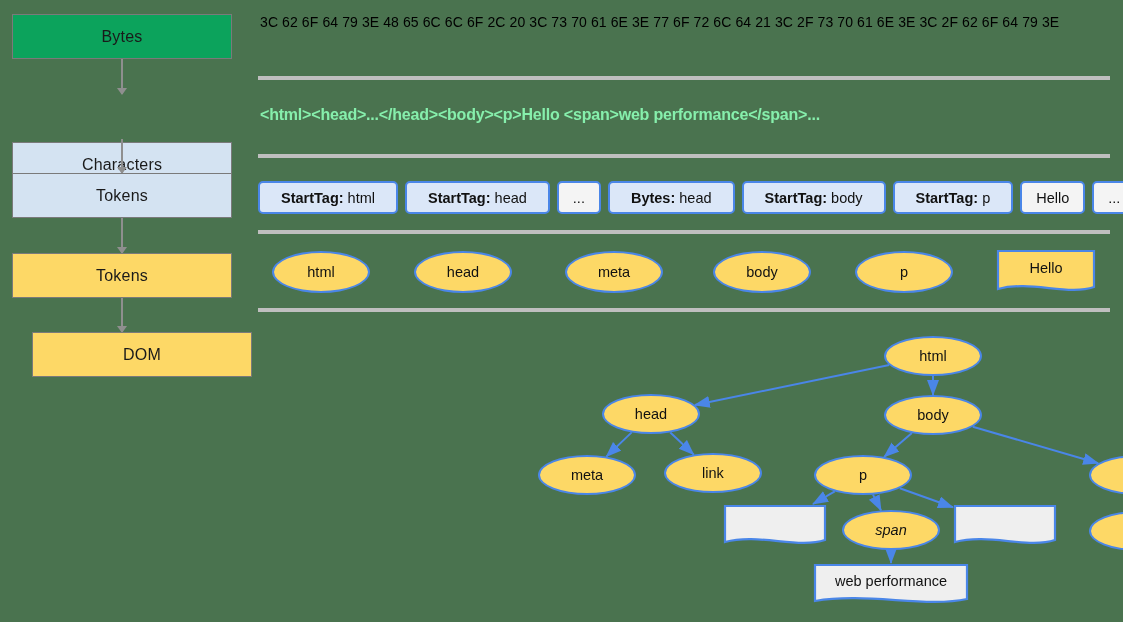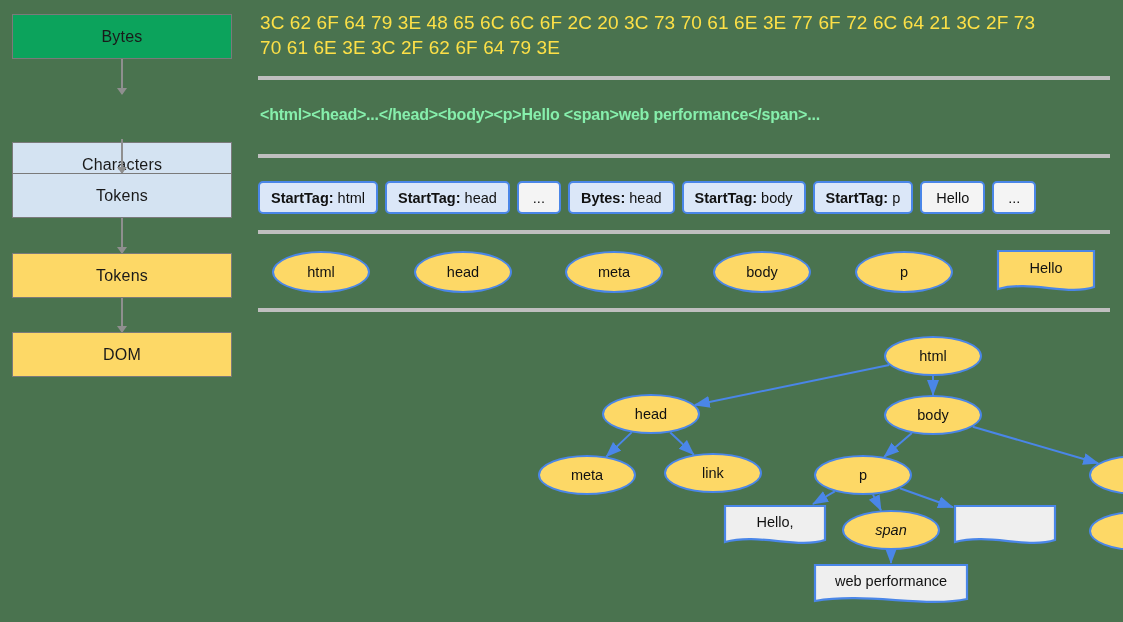--- a/index.html
+++ b/index.html
@@ -71,23 +71,23 @@
     width: 852px;
     height: 4px;
     background: #bfbfbf;
   }
 
   .hexline {
     position: absolute;
     left: 10px;
     top: 10px;
     width: 800px;
-    font-size: 19px;
+    font-size: 14px;
     line-height: 25px;
-    color: #fde047;
+    color: #000000;
     letter-spacing: .1px;
   }
 
   .charline {
     position: absolute;
     left: 10px;
     top: 106px;
     font-size: 16px;
     font-weight: bold;
     color: #86efac;
@@ -99,21 +99,21 @@
     position: absolute;
     left: 8px;
     top: 181px;
     display: flex;
     gap: 7px;
     align-items: center;
   }
   .token {
     box-sizing: border-box;
     height: 33px;
-    padding: 0 11px;
+    padding: 0 21px;
     border: 2px solid #4a86e8;
     border-radius: 5px;
     background: #dbe7f8;
     display: flex;
     align-items: center;
     justify-content: center;
     font-size: 14.5px;
     color: #111;
     white-space: nowrap;
   }
@@ -191,21 +191,21 @@
       <span class="shaft"></span>
       <span class="head"></span>
     </div>
     <div class="stage yellow" style="top: 253px;">
       <span>Tokens</span>
     </div>
     <div class="arrow-v" style="top: 298px; height: 34px;">
       <span class="shaft"></span>
       <span class="head"></span>
     </div>
-    <div class="stage yellow" style="top: 332px;">
+    <div class="stage yellow" style="top: 332px; margin-left: 20px;">
       <span>DOM</span>
     </div>
   </div>
 
 <div id="content">
 
   <div class="hexline">3C 62 6F 64 79 3E 48 65 6C 6C 6F 2C 20 3C 73 70 61 6E 3E 77 6F 72 6C 64 21 3C 2F 73 70 61 6E 3E 3C 2F 62 6F 64 79 3E</div>
 
   <div class="charline">&lt;html&gt;&lt;head&gt;...&lt;/head&gt;&lt;body&gt;&lt;p&gt;Hello &lt;span&gt;web performance&lt;/span&gt;...</div>
 
@@ -300,21 +300,20 @@
         <span>link</span>
       </div>
       <div class="ellipse" style="left: 564px; top: 143px; width: 98px; height: 40px;">
         <span>p</span>
       </div>
       <div class="ellipse" style="left: 839px; top: 143px; width: 98px; height: 40px;"></div>
       <div class="doc" style="width: 104px; height: 44px; left: 473px; top: 192px;">
         <svg width="104" height="44">
           <path d="M2,2 L102,2 L102,36 C74.88,45 35.36,29 2,38 Z" fill="#efefef" stroke="#4a86e8" stroke-width="2.2"></path>
         </svg>
-        <span>Hello,</span>
       </div>
       <div class="ellipse" style="left: 592px; top: 198px; width: 98px; height: 40px; font-style: italic;">
         <span>span</span>
       </div>
       <div class="doc" style="width: 104px; height: 44px; left: 703px; top: 192px;">
         <svg width="104" height="44">
           <path d="M2,2 L102,2 L102,36 C74.88,45 35.36,29 2,38 Z" fill="#efefef" stroke="#4a86e8" stroke-width="2.2"></path>
         </svg>
       </div>
       <div class="ellipse" style="left: 839px; top: 199px; width: 98px; height: 40px;"></div>

